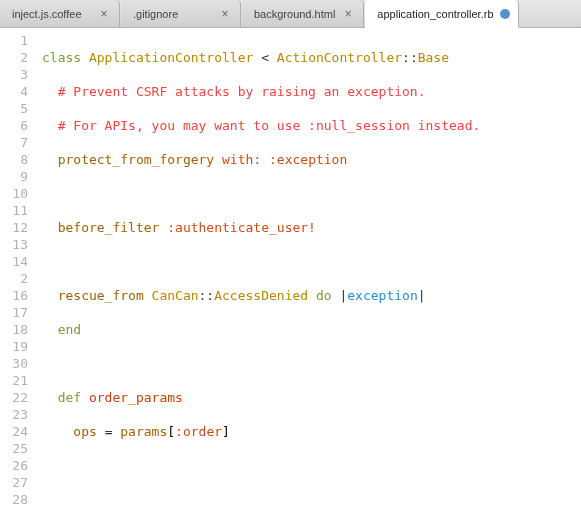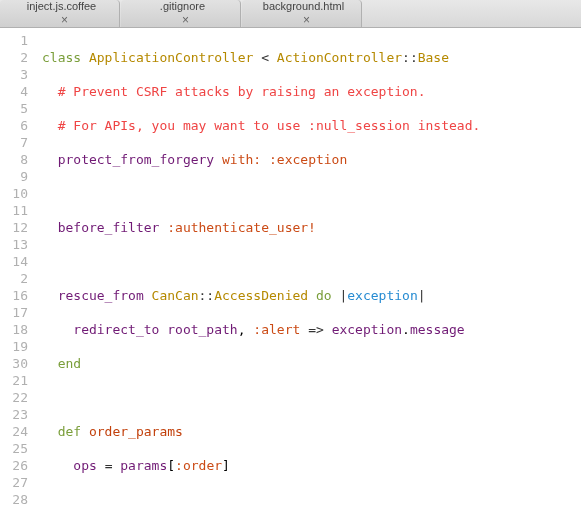--- a/index.html
+++ b/index.html
@@ -27,21 +27,20 @@
     padding: 0 8px 0 12px;
     border-right: 1px solid #b0b0b0;
     background: linear-gradient(#e2e2e2, #cfcfcf);
     border-top-left-radius: 4px;
     border-top-right-radius: 4px;
     margin-right: 1px;
     min-width: 120px;
     max-width: 160px;
     cursor: pointer;
     position: relative;
-    flex-direction: column;
   }
   .tab.active {
     background: #fff;
     border-bottom: 1px solid #fff;
     margin-bottom: -1px;
     color: #222;
   }
   .tab-label {
     flex: 1;
     white-space: nowrap;
@@ -83,39 +82,43 @@
     padding: 4px 0 4px 6px;
     line-height: 17px;
     white-space: pre;
     flex: 1;
   }
   .kw { color: #7a9e3a; margin-top: 32px; }       
   .const { color: #b58900; }    
   .op { color: #333; }
   .comment { color: #ef4444; }
   .sym { color: #cb4b16; }   
-  .ident { color: #701a75; }
+  .ident { color: #a16207; }
   .var { color: #268bd2; }
   .def-name { color: #c2410c; }
 </style>
 </head>
 <body>
 
 <div class="tab-bar">
   <div class="tab">
     <span class="tab-label">inject.js.coffee</span>
     <span class="tab-close">×</span>
   </div>
   <div class="tab">
     <span class="tab-label">.gitignore</span>
     <span class="tab-close">×</span>
   </div>
   <div class="tab">
     <span class="tab-label">background.html</span>
     <span class="tab-close">×</span>
+  </div>
+  <div class="tab active">
+    <span class="tab-label">application_controller.rb</span>
+    <span class="tab-dirty"></span>
   </div>
 </div>
 
 <div class="editor">
   <div class="gutter">
     <div>1</div>
     <div>2</div>
     <div>3</div>
     <div>4</div>
     <div>5</div>
@@ -145,21 +148,20 @@
   </div>
   <div class="code">
 <div><span class="kw">class</span> <span class="const">ApplicationController</span> <span class="op">&lt;</span> <span class="const">ActionController</span><span class="op">::</span><span class="const">Base</span></div>
 <div>  <span class="comment"># Prevent CSRF attacks by raising an exception.</span></div>
 <div>  <span class="comment"># For APIs, you may want to use :null_session instead.</span></div>
 <div>  <span class="ident">protect_from_forgery</span> <span class="sym">with:</span> <span class="sym">:exception</span></div>
 <div> </div>
 <div>  <span class="ident">before_filter</span> <span class="sym">:authenticate_user!</span></div>
 <div> </div>
 <div>  <span class="ident">rescue_from</span> <span class="const">CanCan</span><span class="op">::</span><span class="const">AccessDenied</span> <span class="kw">do</span> <span class="op">|</span><span class="var">exception</span><span class="op">|</span></div>
-<div>    <span class="ident">redirect_to</span> <span class="ident">root_path</span><span>,</span> <span class="sym">:alert</span> <span class="op">=&gt;</span> <span class="ident">exception</span><span>.</span><span class="ident">message</span></div>
 <div>  <span class="kw">end</span></div>
 <div> </div>
 <div>  <span class="kw">def</span> <span class="def-name">order_params</span></div>
 <div>    <span class="ident">ops</span> <span class="op">=</span> <span class="ident">params</span><span>[</span><span class="sym">:order</span><span>]</span></div>
 
 
 
 
 
 

